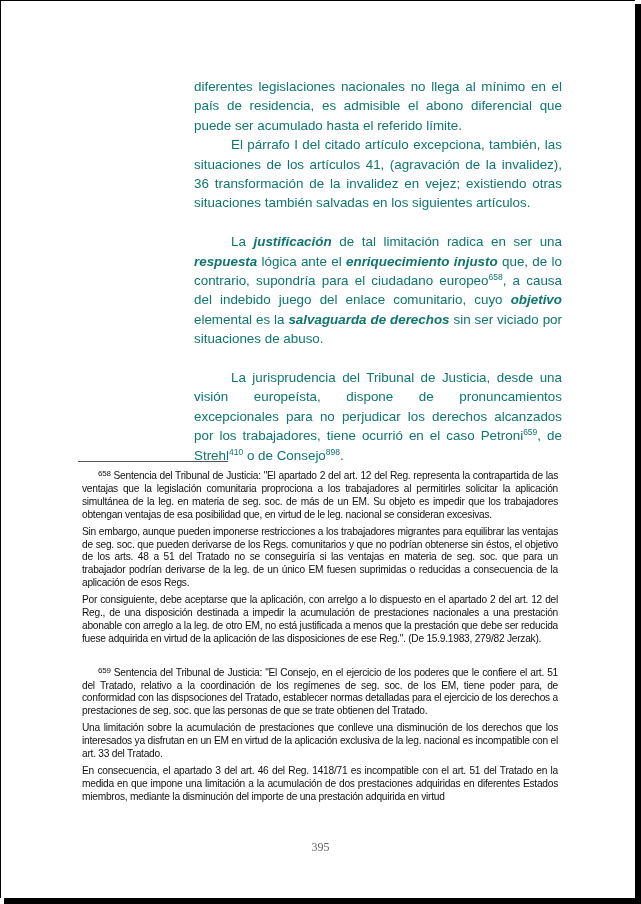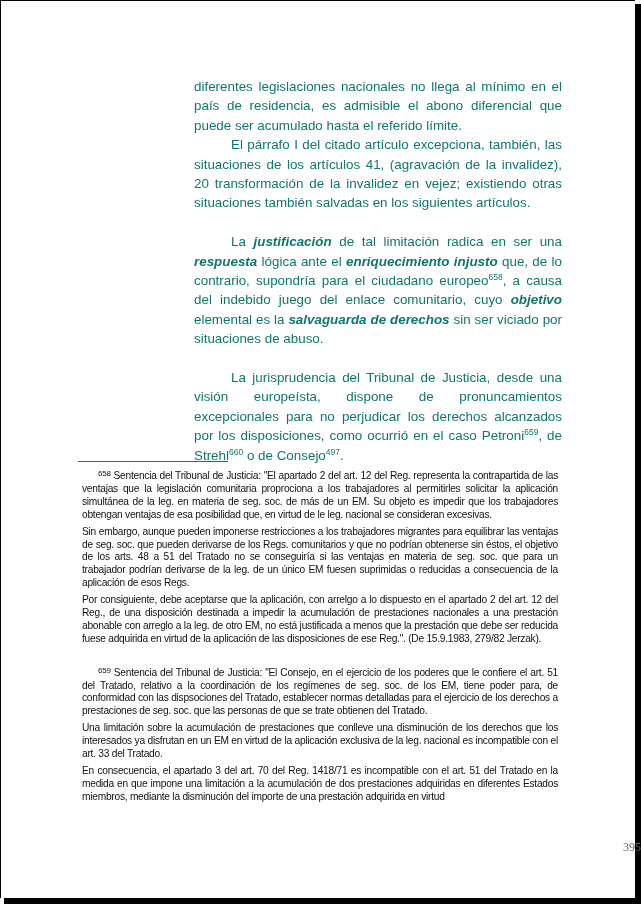--- a/index.html
+++ b/index.html
@@ -32,45 +32,45 @@
       font-family: "Liberation Sans", sans-serif;
       font-size: 10.2px; line-height: 12.9px; color: #111;
       text-align: justify; letter-spacing: -0.25px;
     }
     .footnotes p { margin: 4px; }
     .fn-first { text-indent: 16px; }
     .fn-num { font-size: 8px; vertical-align: 3px; line-height: 0; }
     .fn-gap { height: 12.9px; }
 
     .page-number {
-      position: absolute; left: 0; width: 641px; top: 840px; text-align: right;
+      position: absolute; left: 0; width: 641px; top: 840px; text-align: center;
       font-family: "Liberation Serif", serif; font-size: 12px; color: #666;
     }
   </style>
 </head>
 <body>
 
 <div class="page"></div>
 <div class="shadow-right"></div>
 <div class="shadow-bottom"></div>
 
 <div class="main">
   <p>diferentes legislaciones nacionales no llega al mínimo en el país de residencia, es admisible el abono diferencial que puede ser acumulado hasta el referido límite.</p>
-  <p class="indent">El párrafo I del citado artículo excepciona, también, las situaciones de los artículos 41, (agravación de la invalidez), 20 transformación de la invalidez en vejez; existiendo otras situaciones también salvadas en los siguientes artículos.</p>
+  <p class="indent">El párrafo I del citado artículo excepciona, también, las situaciones de los artículos 41, (agravación de la invalidez), 36 transformación de la invalidez en vejez; existiendo otras situaciones también salvadas en los siguientes artículos.</p>
   <div class="gap"></div>
   <p class="indent"><span>La </span><span class="bi">justificación</span><span> de tal limitación radica en ser una </span><span class="bi">respuesta</span><span> lógica ante el </span><span class="bi">enriquecimiento injusto</span><span> que, de lo contrario, supondría para el ciudadano europeo</span><sup>658</sup><span>, a causa del indebido juego del enlace comunitario, cuyo </span><span class="bi">objetivo</span><span> elemental es la </span><span class="bi">salvaguarda de derechos</span><span> sin ser viciado por situaciones de abuso.</span></p>
   <div class="gap"></div>
-  <p class="indent"><span>La jurisprudencia del Tribunal de Justicia, desde una visión europeísta, dispone de pronuncamientos excepcionales para no perjudicar los derechos alcanzados por los disposiciones, como ocurrió en el caso Petroni</span><sup>659</sup><span>, de Strehl</span><sup>660</sup><span> o de Consejo</span><sup>497</sup><span>.</span></p>
+  <p class="indent"><span>La jurisprudencia del Tribunal de Justicia, desde una visión europeísta, dispone de pronuncamientos excepcionales para no perjudicar los derechos alcanzados por los trabajadores, tiene ocurrió en el caso Petroni</span><sup>659</sup><span>, de Strehl</span><sup>410</sup><span> o de Consejo</span><sup>898</sup><span>.</span></p>
 </div>
 
 <div class="fn-rule"></div>
 
 <div class="footnotes">
   <p class="fn-first"><span class="fn-num">658</span><span> Sentencia del Tribunal de Justicia: "El apartado 2 del art. 12 del Reg. representa la contrapartida de las ventajas que la legislación comunitaria proprociona a los trabajadores al permitirles solicitar la aplicación simultánea de la leg. en materia de seg. soc. de más de un EM. Su objeto es impedir que los trabajadores obtengan ventajas de esa posibilidad que, en virtud de le leg. nacional se consideran excesivas.</span></p>
   <p>Sin embargo, aunque pueden imponerse restricciones a los trabajadores migrantes para equilibrar las ventajas de seg. soc. que pueden derivarse de los Regs. comunitarios y que no podrían obtenerse sin éstos, el objetivo de los arts. 48 a 51 del Tratado no se conseguiría si las ventajas en materia de seg. soc. que para un trabajador podrían derivarse de la leg. de un único EM fuesen suprimidas o reducidas a consecuencia de la aplicación de esos Regs.</p>
   <p>Por consiguiente, debe aceptarse que la aplicación, con arrelgo a lo dispuesto en el apartado 2 del art. 12 del Reg., de una disposición destinada a impedir la acumulación de prestaciones nacionales a una prestación abonable con arreglo a la leg. de otro EM, no está justificada a menos que la prestación que debe ser reducida fuese adquirida en virtud de la aplicación de las disposiciones de ese Reg.". (De 15.9.1983, 279/82  Jerzak).</p>
   <div class="fn-gap"></div>
   <p class="fn-first"><span class="fn-num">659</span><span> Sentencia del Tribunal de Justicia: "El Consejo, en el ejercicio de los poderes que le confiere el art. 51 del Tratado, relativo a la coordinación de los regímenes de seg. soc. de los EM, tiene poder para, de conformidad con las dispsociones del Tratado, establecer normas detalladas para el ejercicio de los derechos a prestaciones de seg. soc. que las personas de que se trate obtienen del Tratado.</span></p>
   <p>Una limitación sobre la acumulación de prestaciones que conlleve una disminución de los derechos que los interesados ya disfrutan en un EM en virtud de la aplicación exclusiva de la leg. nacional es incompatible con el art. 33 del Tratado.</p>
-  <p>En consecuencia, el apartado 3 del art. 70 del Reg. 1418/71 es incompatible con el art. 51 del Tratado en la medida en que impone una limitación a la acumulación de dos prestaciones adquiridas en diferentes Estados miembros, mediante la disminución del importe de una prestación adquirida en virtud</p>
+  <p>En consecuencia, el apartado 3 del art. 46 del Reg. 1418/71 es incompatible con el art. 51 del Tratado en la medida en que impone una limitación a la acumulación de dos prestaciones adquiridas en diferentes Estados miembros, mediante la disminución del importe de una prestación adquirida en virtud</p>
 </div>
 
 <div class="page-number">395</div>
 
 </body></html>

